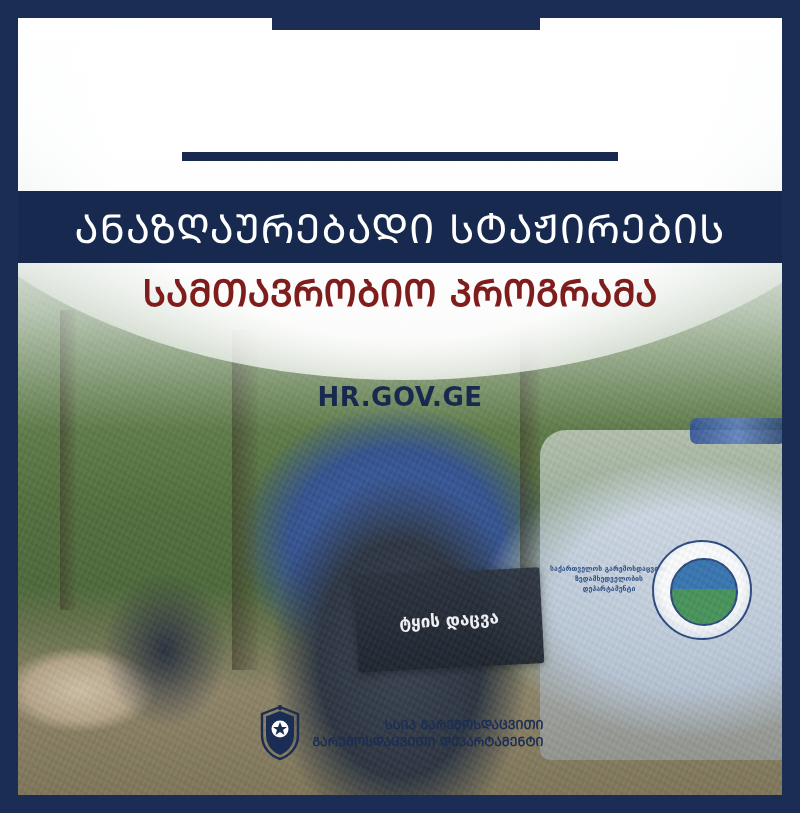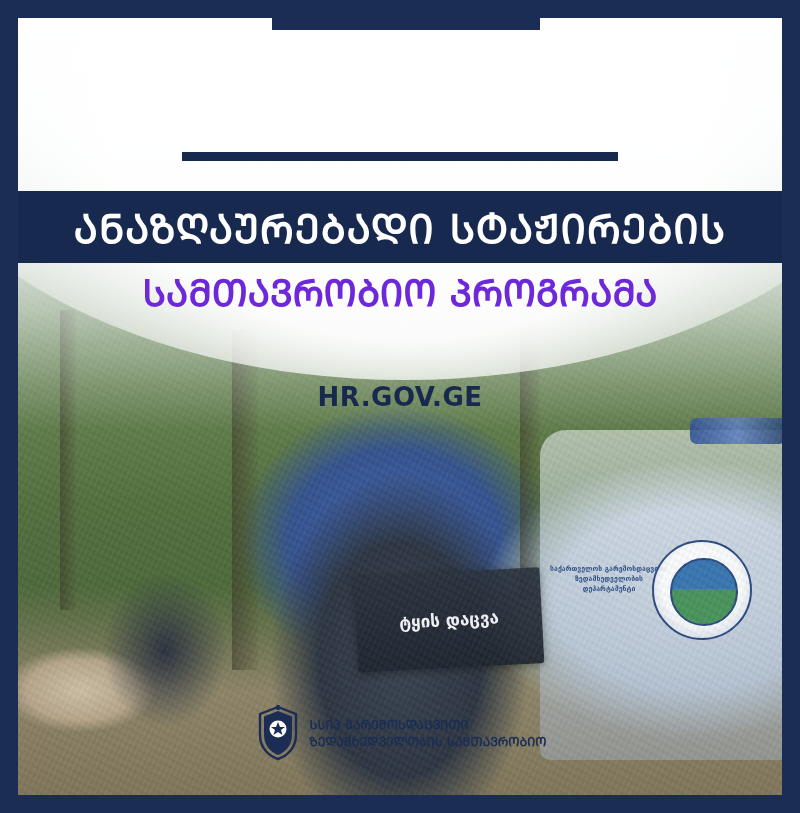--- a/index.html
+++ b/index.html
@@ -118,31 +118,31 @@
     left: 18px; top: 191px;
     width: 764px; height: 72px;
     background: #17294f;
     display: flex;
     align-items: center;
     justify-content: center;
   }
   .title-bar .t1 {
     color: #ffffff;
     font-size: 40px;
-    font-weight: bold;
+    font-weight: normal;
     letter-spacing: 1px;
     white-space: nowrap;
     font-family: "DejaVu Sans", sans-serif;
   }
   .title-2 {
     position: absolute;
     left: 18px; top: 268px;
     width: 764px;
     text-align: center;
-    color: #6d28d9;
+    color: #7f1d1d;
     font-size: 37px;
     font-weight: bold;
     line-height: 52px;
     font-family: "DejaVu Sans", sans-serif;
   }
   .url {
     position: absolute;
     left: 18px; top: 382px;
     width: 764px;
     text-align: center;
@@ -222,20 +222,21 @@
   }
 
   
   .logo-wrap {
     position: absolute;
     left: 0; right: 0; bottom: 52px;
     display: flex;
     align-items: center;
     justify-content: center;
     gap: 8px;
+    text-align: right;
   }
   .crest {
     width: 48px; height: 56px;
     position: relative;
   }
   .crest svg { display: block; }
   .logo-text {
     color: #1b2d55;
     font-size: 12.5px;
     font-weight: bold;
@@ -287,21 +288,21 @@
       <svg width="48" height="56" viewBox="0 0 48 56" xmlns="http://www.w3.org/2000/svg">
         <path d="M24 2 L42 9 L42 30 C42 43 33 51 24 54 C15 51 6 43 6 30 L6 9 Z" fill="none" stroke="#1b2d55" stroke-width="2.4"></path>
         <path d="M24 6 L38 11.5 L38 30 C38 40.5 31 47.5 24 50 C17 47.5 10 40.5 10 30 L10 11.5 Z" fill="#1b2d55"></path>
         <circle cx="24" cy="24" r="8.5" fill="#ffffff"></circle>
         <path d="M24 17 L26 22 L31 22 L27 25 L28.5 30 L24 27 L19.5 30 L21 25 L17 22 L22 22 Z" fill="#1b2d55"></path>
         <rect x="22.4" y="0" width="3.2" height="5" fill="#1b2d55"></rect>
       </svg>
     </div>
     <div class="logo-text">
       <div>ᲡᲡᲘᲞ ᲒᲐᲠᲔᲛᲝᲡᲓᲐᲪᲕᲘᲗᲘ</div>
-      <div>ᲖᲔᲓᲐᲛᲮᲔᲓᲕᲔᲚᲝᲑᲘᲡ ᲡᲐᲛᲗᲐᲕᲠᲝᲑᲘᲝ</div>
+      <div>ᲒᲐᲠᲔᲛᲝᲡᲓᲐᲪᲕᲘᲗᲘ ᲓᲔᲞᲐᲠᲢᲐᲛᲔᲜᲢᲘ</div>
     </div>
   </div>
 
   <div class="frame-left"></div>
   <div class="frame-right"></div>
   <div class="frame-bottom"></div>
   <div class="frame-top-left"></div>
   <div class="frame-top-right"></div>
   <div class="frame-top-tab"></div>
 

